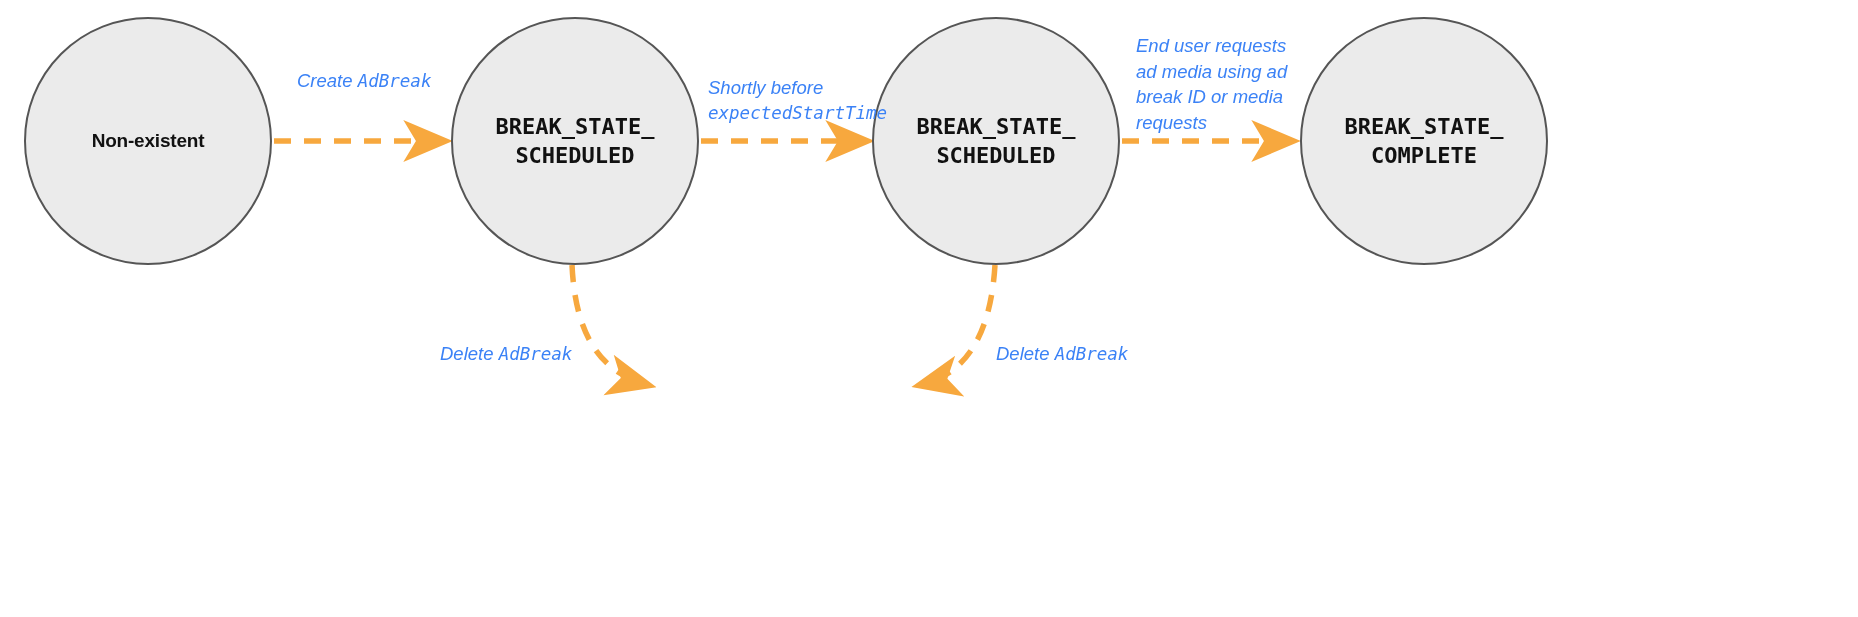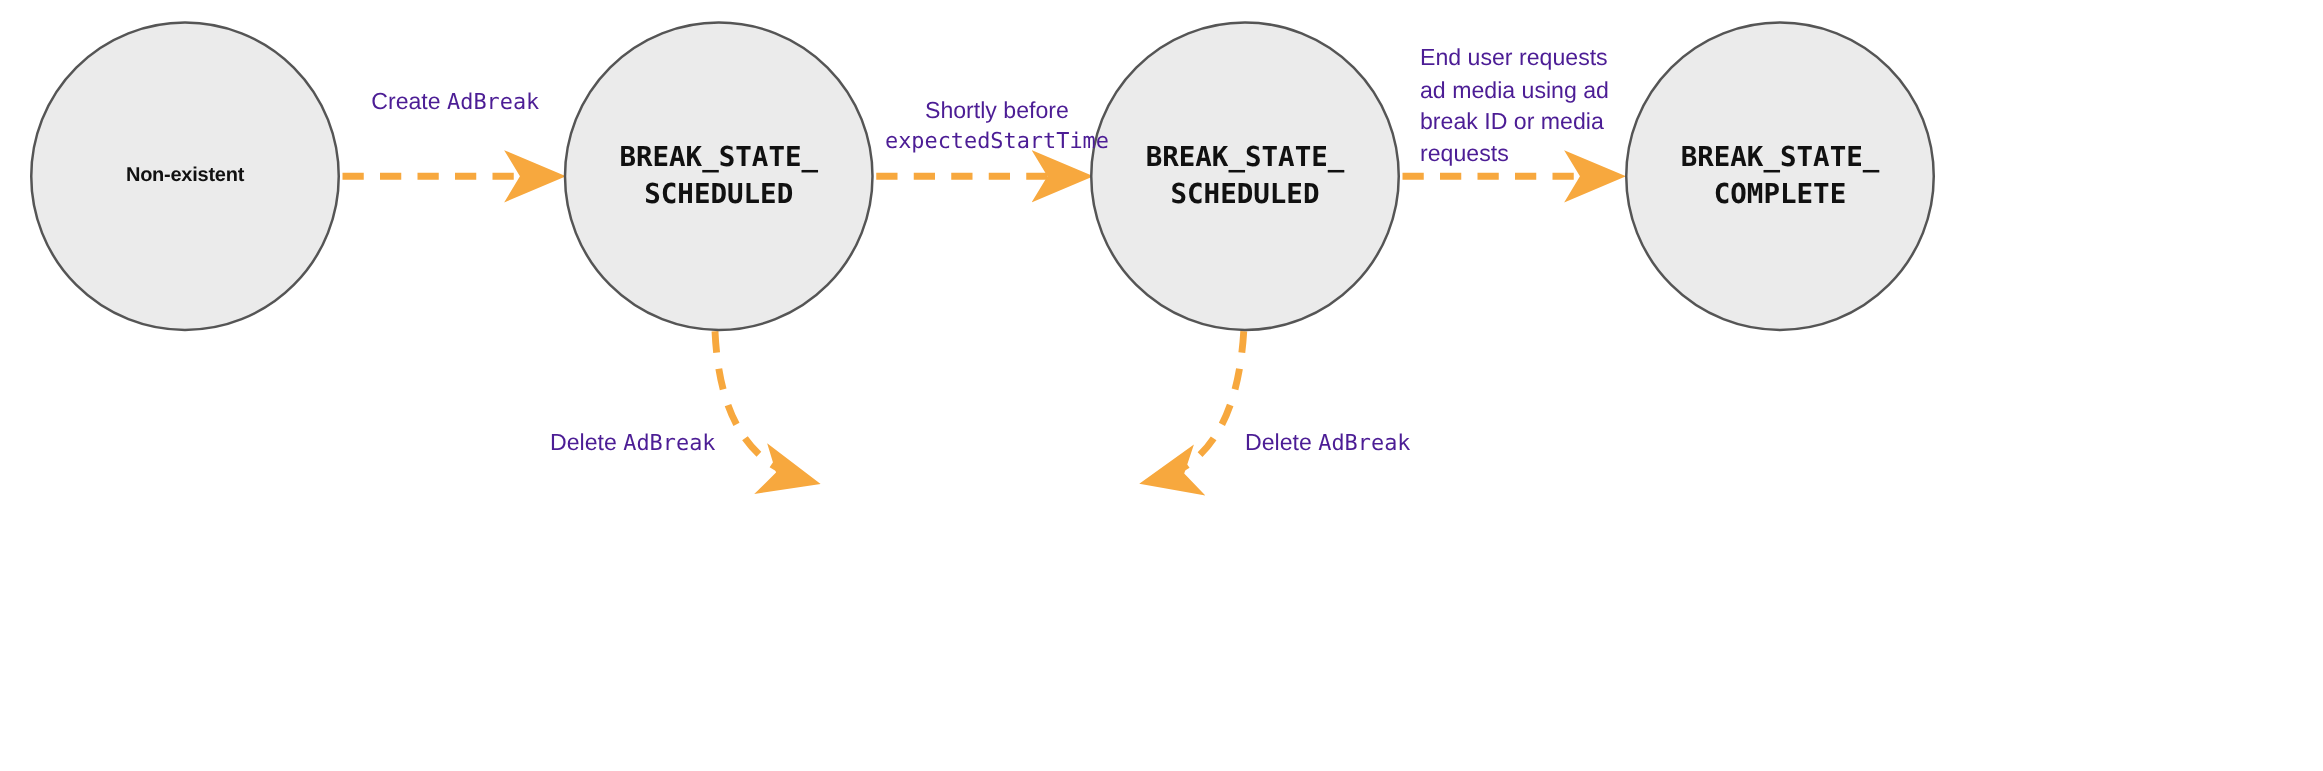--- a/index.html
+++ b/index.html
@@ -38,39 +38,40 @@
     z-index: 2;
   }
   .node-label {
     color: #111111;
     line-height: 1.28;
     user-select: none;
   }
   .node-label.sans {
     font-family: "Liberation Sans", sans-serif;
     font-weight: bold;
-    font-size: 16px;
+    font-size: 19px;
     letter-spacing: -0.2px;
   }
   .node-label.mono {
     font-family: "DejaVu Sans Mono", "Liberation Mono", monospace;
     font-weight: bold;
     font-size: 22px;
     letter-spacing: 0px;
     line-height: 1.32;
   }
   .edge-label {
     position: absolute;
-    color: #4c1d95;
+    color: #3b82f6;
     font-family: "Liberation Sans", sans-serif;
     font-size: 18.5px;
     line-height: 1.38;
     white-space: nowrap;
     z-index: 3;
     user-select: none;
+    font-style: italic;
   }
   .edge-label .mono {
     font-family: "DejaVu Sans Mono", "Liberation Mono", monospace;
     font-size: 17.5px;
   }
   .lbl-line { display: block; }
 </style>
 </head>
 <body>
 
@@ -121,21 +122,21 @@
     </div>
   </div>
 
 
   <div class="edge-label" style="left:297px; top:68px;">
     <span class="lbl-line">
       <span>Create </span><span class="mono">AdBreak</span>
     </span>
   </div>
 
-  <div class="edge-label" style="left:708px; top:75px;text-align:center;">
+  <div class="edge-label" style="left:708px; top:75px;">
     <span class="lbl-line">Shortly before</span>
     <span class="lbl-line mono">expectedStartTime</span>
   </div>
 
   <div class="edge-label" style="left:1136px; top:33px;">
     <span class="lbl-line">End user requests</span>
     <span class="lbl-line">ad media using ad</span>
     <span class="lbl-line">break ID or media</span>
     <span class="lbl-line">requests</span>
   </div>

